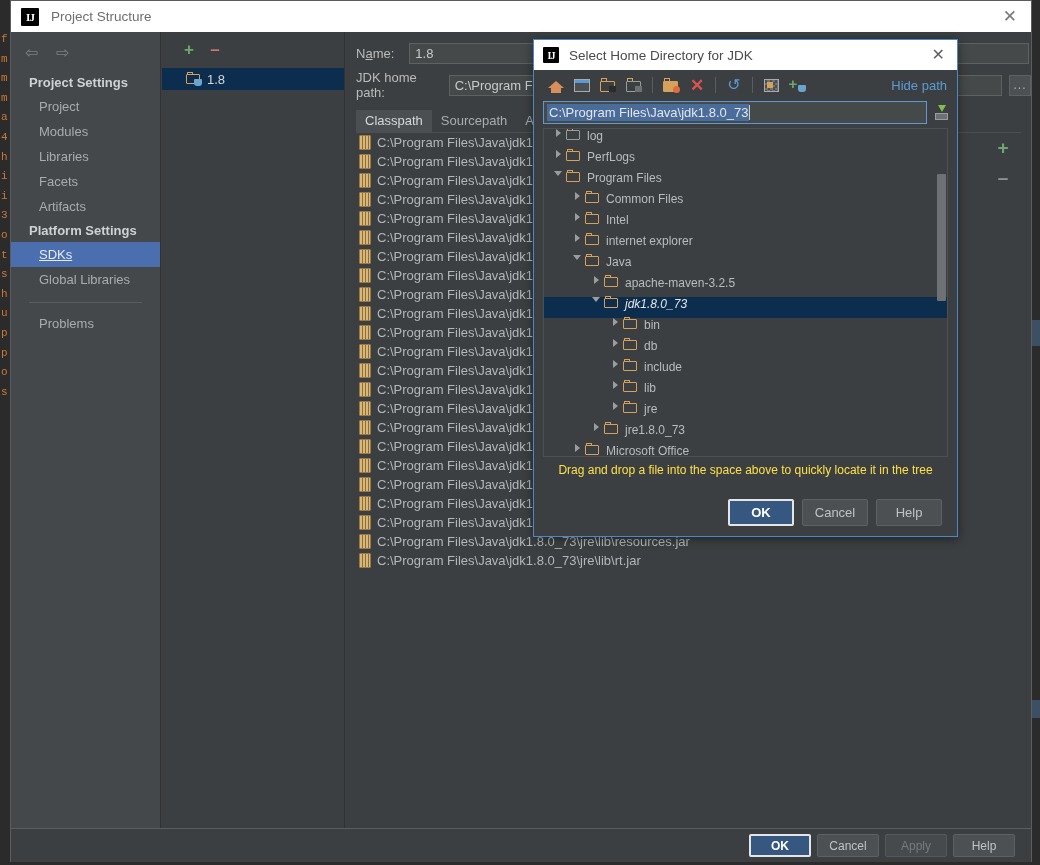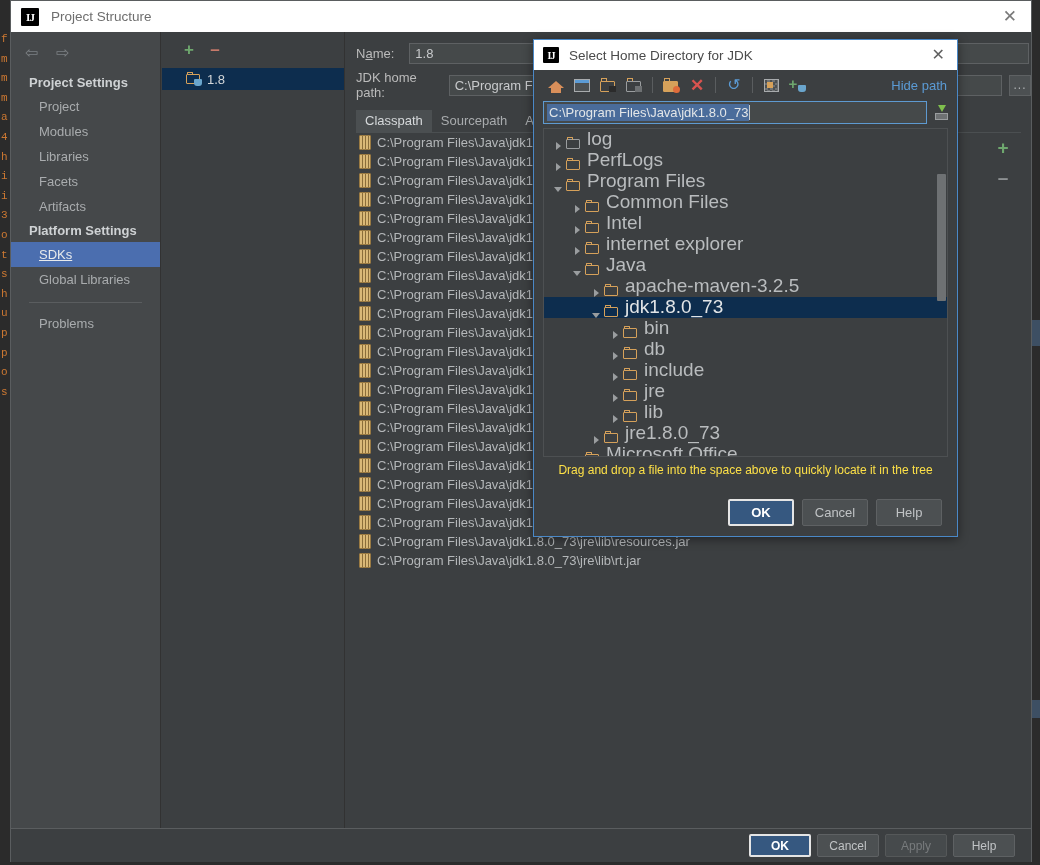--- a/index.html
+++ b/index.html
@@ -177,21 +177,21 @@
   }
   #fd-path-text{
     background:#4a6c9b;color:#e3e6e8;font-size:13px;padding:1px 1px 1px 2px;white-space:nowrap;
   }
   .caret{width:1px;height:15px;background:#c9cccd;margin-left:0px;}
   #fd-path-save{width:18px;height:22px;margin-left:5px;display:flex;align-items:center;justify-content:center;}
   #fd-tree{
     margin:4px 9px 0 9px;height:329px;background:#3c3f41;border:1px solid #4d5052;
     box-sizing:border-box;overflow:hidden;position:relative;
   }
-  .tr{height:21px;display:flex;align-items:flex-end;font-size:19px;color:#b9bcbe;white-space:nowrap;}
+  .tr{height:21px;display:flex;align-items:flex-start;font-size:12px;color:#b9bcbe;white-space:nowrap;}
   .tr.selected{background:#0d2d4e;color:#e2e5e7;}
   .tw{width:16px;flex:none;display:flex;align-items:center;justify-content:center;}
   .tw i{display:block;width:0;height:0;}
   .tw.closed i{border-left:5px solid #9a9d9f;border-top:4px solid transparent;border-bottom:4px solid transparent;}
   .tw.open i{border-top:5px solid #9a9d9f;border-left:4px solid transparent;border-right:4px solid transparent;}
   .fi{position:relative;width:15px;height:12px;margin-right:6px;flex:none;}
   .fi .f{
     position:absolute;left:0;top:1px;width:14px;height:10px;border:1.4px solid #d6a15a;
     border-radius:1px;box-sizing:border-box;
   }
@@ -579,21 +579,21 @@
         </div>
         <div class="tr" style="padding-left: 44px;">
           <span class="tw closed">
             <i></i>
           </span>
           <span class="fi">
             <span class="f"></span>
           </span>
           <span>apache-maven-3.2.5</span>
         </div>
-        <div class="tr selected" style="padding-left: 44px;">
+        <div class="tr selected" style="padding-left: 44px; font-style: italic;">
           <span class="tw open">
             <i></i>
           </span>
           <span class="fi">
             <span class="f"></span>
           </span>
           <span>jdk1.8.0_73</span>
         </div>
         <div class="tr" style="padding-left: 63px;">
           <span class="tw closed">
@@ -622,30 +622,30 @@
           </span>
           <span>include</span>
         </div>
         <div class="tr" style="padding-left: 63px;">
           <span class="tw closed">
             <i></i>
           </span>
           <span class="fi">
             <span class="f"></span>
           </span>
+          <span>lib</span>
+        </div>
+        <div class="tr" style="padding-left: 63px;">
+          <span class="tw closed">
+            <i></i>
+          </span>
+          <span class="fi">
+            <span class="f"></span>
+          </span>
           <span>jre</span>
-        </div>
-        <div class="tr" style="padding-left: 63px;">
-          <span class="tw closed">
-            <i></i>
-          </span>
-          <span class="fi">
-            <span class="f"></span>
-          </span>
-          <span>lib</span>
         </div>
         <div class="tr" style="padding-left: 44px;">
           <span class="tw closed">
             <i></i>
           </span>
           <span class="fi">
             <span class="f"></span>
           </span>
           <span>jre1.8.0_73</span>
         </div>

